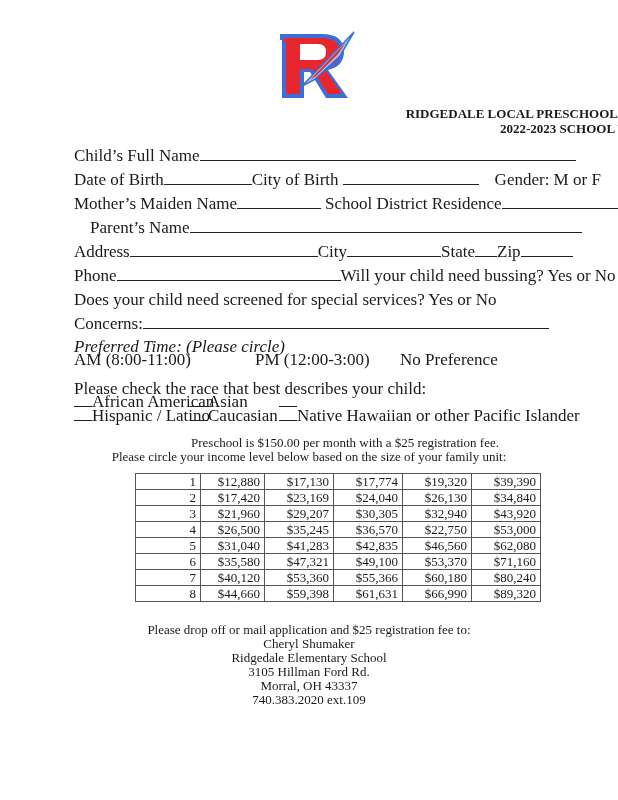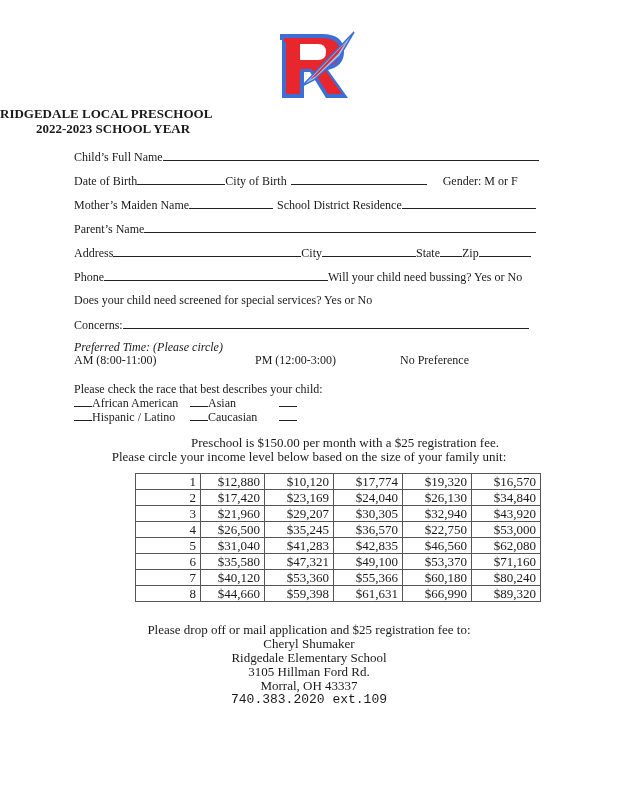--- a/index.html
+++ b/index.html
@@ -2,24 +2,24 @@
 <html><head>
   <meta charset="utf-8">
   <style>
     html, body { margin: 0; padding: 0; background: #ffffff; }
     body {
       width: 618px; height: 800px; position: relative; overflow: hidden;
       font-family: "Liberation Serif", "DejaVu Serif", serif;
       color: #1a1a1a; font-size: 13px;
     }
     .logo { position: absolute; left: 274px; top: 28px; width: 84px; height: 76px; }
-    .title { position: absolute; left: 0; width: 618px; text-align: left; font-weight: bold; font-size: 13px; }
+    .title { position: absolute; left: 0; width: 618px; text-align: right; font-weight: bold; font-size: 13px; }
     .t1 { top: 106px; }
     .t2 { top: 121px; margin-left: 36px; }
-    .line { position: absolute; left: 74px; white-space: nowrap; font-size: 12px; line-height: 16px; }
+    .line { position: absolute; left: 74px; white-space: nowrap; font-size: 17px; line-height: 16px; }
     .blank { display: inline-block; border-bottom: 1px solid #222; height: 12px; vertical-align: baseline; }
     .gap { display: inline-block; }
     .center { position: absolute; left: 0; width: 618px; text-align: center; font-size: 13px; line-height: 16px; }
     table.income {
       position: absolute; left: 135px; top: 473px; border-collapse: collapse;
       font-size: 13px; line-height: 15px;
     }
     table.income td { border: 1px solid #555; text-align: right; padding: 0 4px; height: 15px; }
     table.income td.n { width: 56px; }
     table.income td.v { width: 60px; }
@@ -44,21 +44,21 @@
 </div>
 
 <div class="line" style="top:172px;">
   <span>Date of Birth</span><span class="blank" style="width:88px;"></span><span>City of Birth</span><span class="gap" style="width:4px;"></span><span class="blank" style="width:136px;"></span><span class="gap" style="width:16px;"></span><span>Gender:  M  or  F</span>
 </div>
 
 <div class="line" style="top:196px;">
   <span>Mother’s Maiden Name</span><span class="blank" style="width:84px;"></span><span class="gap" style="width:4px;"></span><span>School District Residence</span><span class="blank" style="width:134px;"></span>
 </div>
 
-<div class="line" style="top:220px;">
+<div class="line" style="top:220px;margin-left:16px;">
   <span>Parent’s Name</span><span class="blank" style="width:296px;"></span><span class="blank" style="width:96px;"></span>
 </div>
 
 <div class="line" style="top:244px;">
   <span>Address</span><span class="blank" style="width:188px;"></span><span>City</span><span class="blank" style="width:94px;"></span><span>State</span><span class="blank" style="width:22px;"></span><span>Zip</span><span class="blank" style="width:52px;"></span>
 </div>
 
 <div class="line" style="top:268px;">
   <span>Phone</span><span class="blank" style="width:224px;"></span><span>Will your child need bussing?  Yes  or  No</span>
 </div>
@@ -75,34 +75,34 @@
 <div class="line" style="top:352px;">AM (8:00-11:00)</div>
 <div class="line" style="top:352px; left:255px;">PM (12:00-3:00)</div>
 <div class="line" style="top:352px; left:400px;">No Preference</div>
 
 <div class="line" style="top:381px;">Please check the race that best describes your child:</div>
 <div class="line" style="top:394px;"><span class="blank" style="width:18px;"></span><span>African American</span></div>
 <div class="line" style="top:394px; left:190px;"><span class="blank" style="width:18px;"></span><span>Asian</span></div>
 <div class="line" style="top:394px; left:279px;"><span class="blank" style="width:18px;"></span></div>
 <div class="line" style="top:408px;"><span class="blank" style="width:18px;"></span><span>Hispanic / Latino</span></div>
 <div class="line" style="top:408px; left:190px;"><span class="blank" style="width:18px;"></span><span>Caucasian</span></div>
-<div class="line" style="top:408px; left:279px;"><span class="blank" style="width:18px;"></span></div>
+<div class="line" style="top:408px; left:279px;"><span class="blank" style="width:18px;"></span><span>Native Hawaiian or other Pacific Islander</span></div>
 
 <div class="center" style="top:435px;padding-left:36px;">Preschool is $150.00 per month with a $25 registration fee.</div>
 <div class="center" style="top:449px;">Please circle your income level below based on the size of your family unit:</div>
 
 <table class="income">
   <tbody id="income-body">
       <tr>
         <td class="n">1</td>
         <td class="v0">$12,880</td>
-        <td class="v">$10,120</td>
+        <td class="v">$17,130</td>
         <td class="v">$17,774</td>
         <td class="v">$19,320</td>
-        <td class="v">$16,570</td>
+        <td class="v">$39,390</td>
       </tr>
       <tr>
         <td class="n">2</td>
         <td class="v0">$17,420</td>
         <td class="v">$23,169</td>
         <td class="v">$24,040</td>
         <td class="v">$26,130</td>
         <td class="v">$34,840</td>
       </tr>
       <tr>
@@ -154,13 +154,13 @@
         <td class="v">$89,320</td>
       </tr>
     </tbody>
 </table>
 
 <div class="center" style="top:622px;">Please drop off or mail application and $25 registration fee to:</div>
 <div class="center" style="top:636px;">Cheryl Shumaker</div>
 <div class="center" style="top:650px;">Ridgedale Elementary School</div>
 <div class="center" style="top:664px;">3105 Hillman Ford Rd.</div>
 <div class="center" style="top:678px;">Morral, OH 43337</div>
-<div class="center" style="top:692px;font-family:Liberation Mono, monospace;">740.383.2020 ext.109</div>
+<div class="center" style="top:692px;">740.383.2020 ext.109</div>
 
 </body></html>

